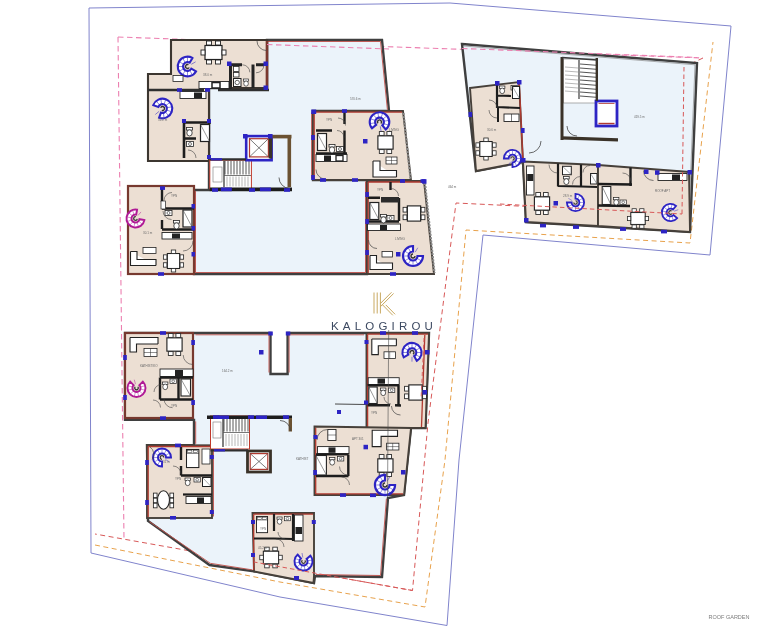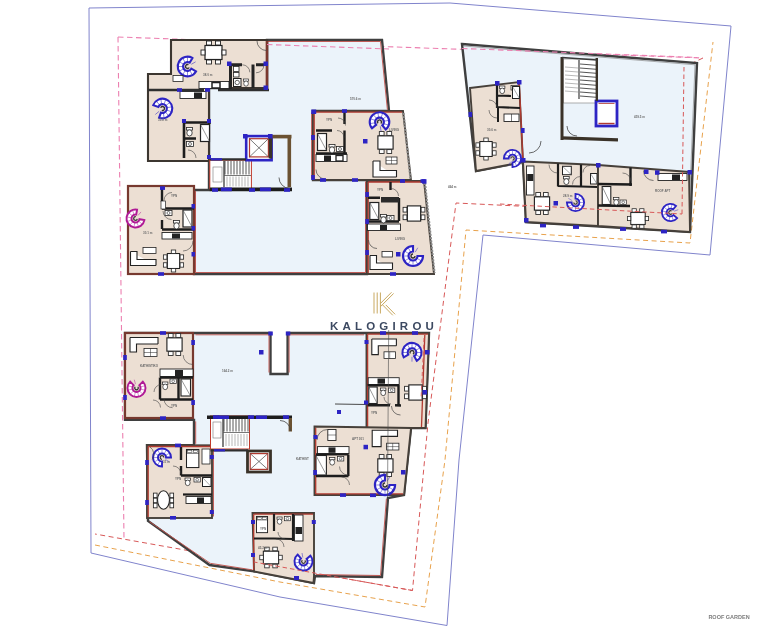--- a/index.html
+++ b/index.html
@@ -1,17 +1,17 @@
 <!DOCTYPE html>
 <html><head>
 <meta charset="utf-8">
 <style>
   html,body{margin:0;padding:0;background:#ffffff;}
   .page{position:relative;width:768px;height:627px;background:#ffffff;overflow:hidden;
-        font-family:"Liberation Sans", sans-serif;font-weight:bold;}
+        font-family:"Liberation Sans", sans-serif;}
   text{font-family:"Liberation Sans", sans-serif;}
 </style>
 </head>
 <body>
 <div class="page">
 <svg width="768" height="627" viewBox="0 0 768 627" xmlns="http://www.w3.org/2000/svg">
 <defs>
 
   <g id="fan">
     <path d="M 0,-9.8 A 9.8,9.8 0 1 0 9.8,0 L 4.4,0 A 4.4,4.4 0 1 1 0,-4.4 Z" fill="#ffffff" stroke="#2d24c4" stroke-width="2.1"></path>

